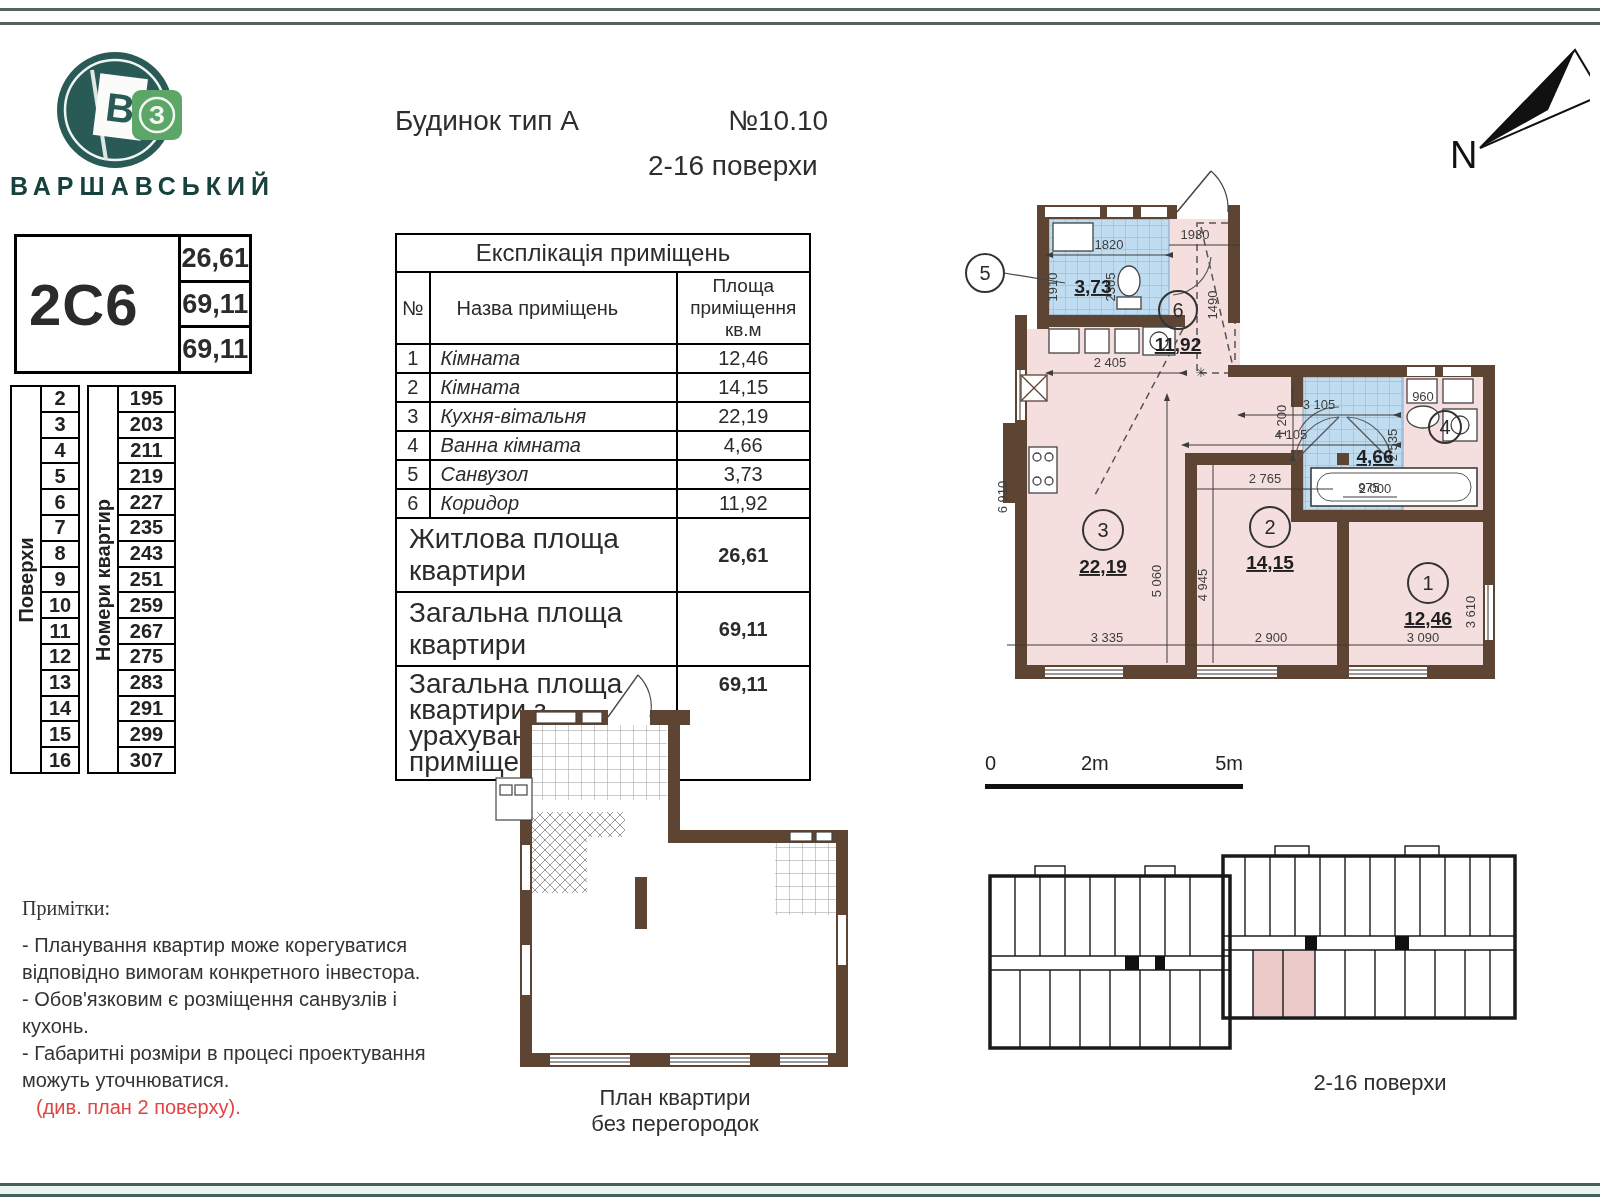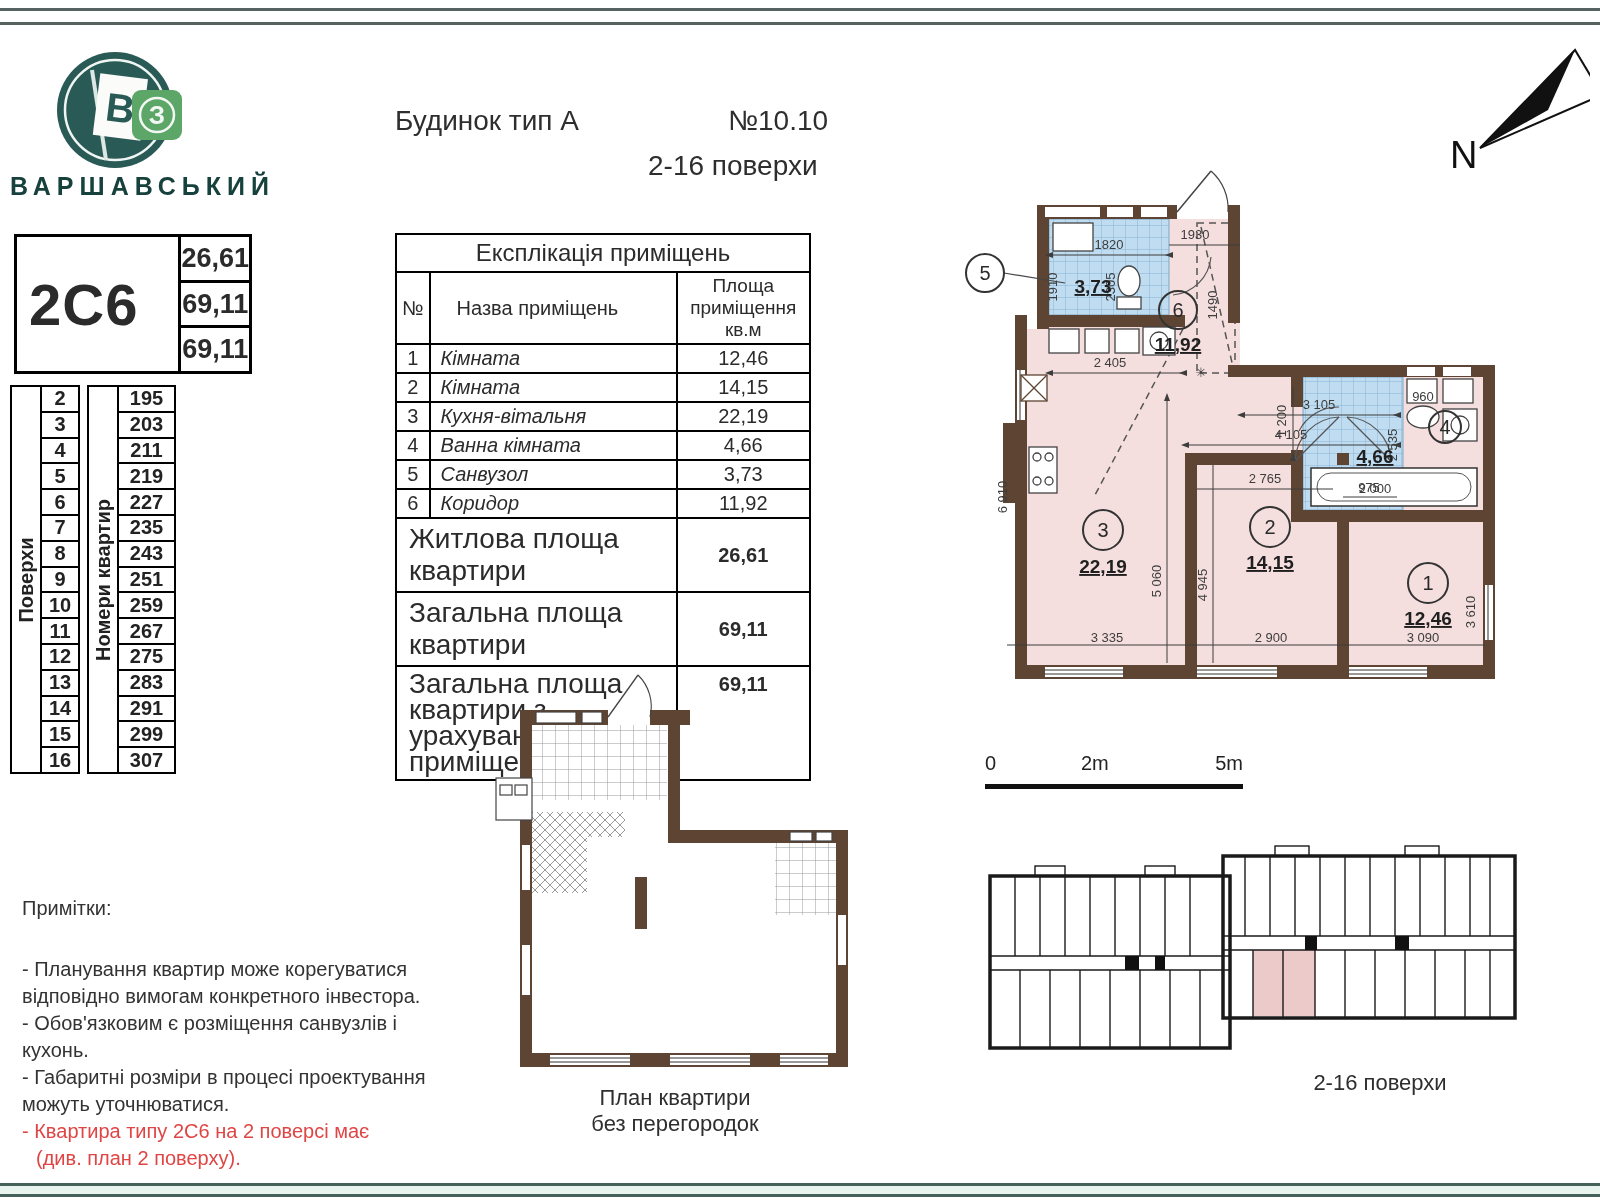--- a/index.html
+++ b/index.html
@@ -49,21 +49,21 @@
   .expl .h { font-size:20px; text-align:center; padding:2px 4px; }
   .expl .h small { display:block; font-size:19px; }
   .expl td.c { text-align:center; font-size:20px; padding:2px 4px; }
   .expl td.n { text-align:left; font-size:20px; padding:2px 4px 2px 10px;font-style:italic; }
   .expl td.v { text-align:center; font-size:20px; font-weight:bold; }
   .expl td.sum { font-size:28px; padding:4px 4px 4px 12px; }
 
   
   .notes { position:absolute; left:22px; top:895px; width:440px; font-size:20px;
            line-height:27px; color:#333; }
-  .notes .hd { margin-bottom:34px; }
+  .notes .hd { margin-bottom:10px;font-family:Liberation Serif, serif; }
   .notes .red { color:#e04545; }
   .notes .ind { padding-left:14px; }
 
   
   .scale { position:absolute; left:985px; top:752px; width:258px; height:44px; }
   .scale .lbl { position:absolute; top:0; font-size:20px; color:#222; }
   .scale .bar { position:absolute; left:0; right:0; top:32px; height:5px; background:#111; }
 
   .caption { font-size:22px; color:#2e2e2e; text-align:center; }
 
@@ -540,15 +540,14 @@
 </svg>
 <div class="abs caption" style="left:1270px;top:1070px;width:220px">2-16 поверхи</div>
 
 <div class="notes">
   <div class="hd">Примітки:</div>
   <div>- Планування квартир може корегуватися</div>
   <div>відповідно вимогам конкретного інвестора.</div>
   <div>- Обов'язковим є розміщення санвузлів і кухонь.</div>
   <div>- Габаритні розміри в процесі проектування</div>
   <div>можуть  уточнюватися.</div>
-  <div class="red">- Квартира типу 2С6 на 2 поверсі має</div>
   <div class="red ind">(див. план 2 поверху).</div>
 </div>
 
 </body></html>

